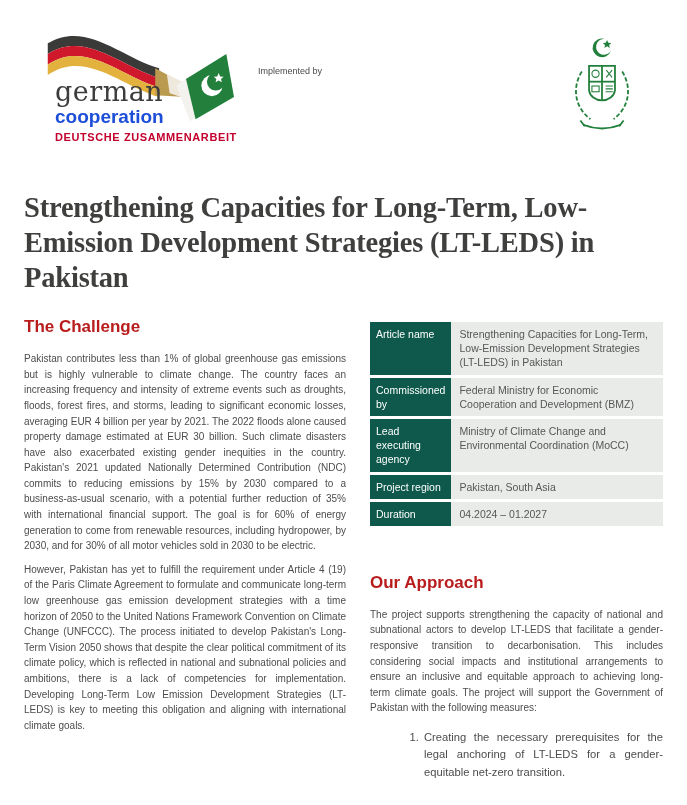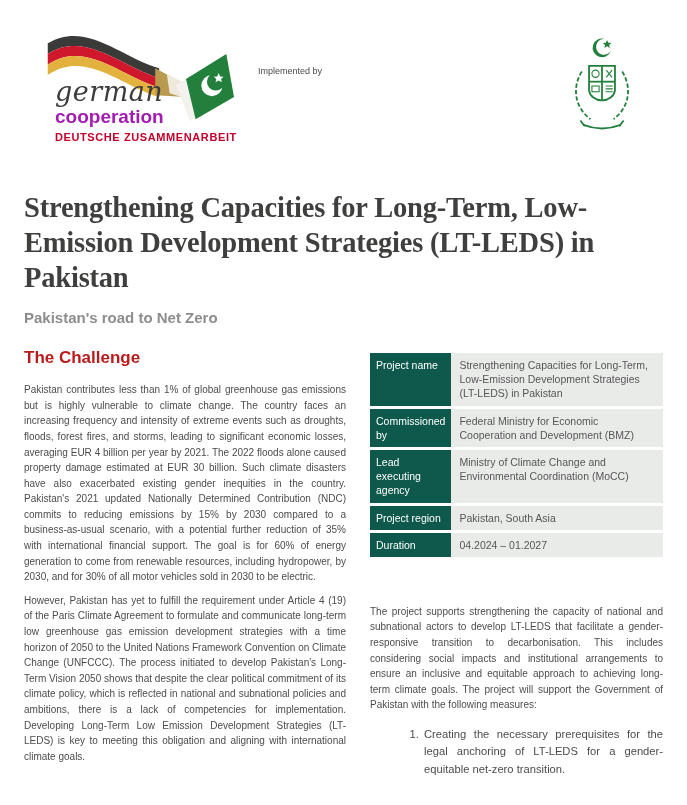--- a/index.html
+++ b/index.html
@@ -5,22 +5,22 @@
   * { margin:0; padding:0; box-sizing:border-box; }
   html,body { background:#fff; }
   .page {
     position:relative; width:687px; height:805px; background:#ffffff;
     font-family:"Liberation Sans", sans-serif; overflow:hidden;
   }
   
   .header { position:relative; height:132px; margin:28px 24px 0 24px; }
   .ribbon-logo { position:absolute; left:14px; top:0; width:200px; height:96px; }
   .wordmark { position:absolute; left:31px; top:50px; line-height:1; }
-  .wm-german { font-family:"DejaVu Serif", serif; font-size:27px; color:#3c3c3b; letter-spacing:.5px;font-style:italic; }
-  .wm-coop { font-family:"Liberation Sans", sans-serif; font-weight:bold; font-size:19px; color:#a21caf; margin-top:2px; }
+  .wm-german { font-family:"DejaVu Serif", serif; font-size:27px; color:#3c3c3b; letter-spacing:.5px; }
+  .wm-coop { font-family:"Liberation Sans", sans-serif; font-weight:bold; font-size:19px; color:#1d4ed8; margin-top:2px; }
   .wm-red { font-weight:bold; font-size:11px; color:#c3002d; letter-spacing:.6px; margin-top:6px;text-align:right; }
   .giz-block { position:absolute; left:234px; top:38px; }
   .implemented-by { font-size:9px; color:#4a4a4a; }
   .giz-row { display:flex; align-items:flex-start; margin-top:8px; }
   .giz-word { font-family:"Liberation Sans", sans-serif; font-weight:bold; font-size:31px; line-height:.85; color:#c80f2e; letter-spacing:-1px; }
   .giz-claim { margin-left:8px; margin-top:4px; font-size:6.5px; line-height:1.35; color:#c80f2e; }
   .emblem { position:absolute; right:25px; top:6px; width:72px; height:104px; }
   
   .title {
     margin:30px 24px 0 24px; width:636px;
@@ -106,35 +106,34 @@
           </g>
 
           <path d="M24,124 Q50,134 76,124"></path>
           <path d="M20,118 l6,8 M80,118 l-6,8"></path>
         </g>
       </svg>
     </span>
   </div>
 
   <div class="title">Strengthening Capacities for Long-Term, Low-Emission Development Strategies (LT-LEDS) in Pakistan</div>
-  <div class="subtitle">Pakistan's road to Net Zero</div>
 
   <div class="columns">
 
     <div class="col-left">
       <h2 class="section">The Challenge</h2>
       <p class="body-text">Pakistan contributes less than 1% of global greenhouse gas emissions but is highly vulnerable to climate change. The country faces an increasing frequency and intensity of extreme events such as droughts, floods, forest fires, and storms, leading to significant economic losses, averaging EUR 4 billion per year by 2021. The 2022 floods alone caused property damage estimated at EUR 30 billion. Such climate disasters have also exacerbated existing gender inequities in the country. Pakistan's 2021 updated Nationally Determined Contribution (NDC) commits to reducing emissions by 15% by 2030 compared to a business-as-usual scenario, with a potential further reduction of 35% with international financial support. The goal is for 60% of energy generation to come from renewable resources, including hydropower, by 2030, and for 30% of all motor vehicles sold in 2030 to be electric.</p>
       <p class="body-text">However, Pakistan has yet to fulfill the requirement under Article 4 (19) of the Paris Climate Agreement to formulate and communicate long-term low greenhouse gas emission development strategies with a time horizon of 2050 to the United Nations Framework Convention on Climate Change (UNFCCC). The process initiated to develop Pakistan's Long-Term Vision 2050 shows that despite the clear political commitment of its climate policy, which is reflected in national and subnational policies and ambitions, there is a lack of competencies for implementation. Developing Long-Term Low Emission Development Strategies (LT-LEDS) is key to meeting this obligation and aligning with international climate goals.</p>
     </div>
 
     <div class="col-right">
       <table class="project">
         <tbody>
           <tr>
-            <td class="t-label">Project name</td>
+            <td class="t-label">Article name</td>
             <td class="t-value">Strengthening Capacities for Long-Term, Low-Emission Development Strategies (LT-LEDS) in Pakistan</td>
           </tr>
           <tr>
             <td class="t-label">Commissioned by</td>
             <td class="t-value">Federal Ministry for Economic Cooperation and Development (BMZ)</td>
           </tr>
           <tr>
             <td class="t-label">Lead executing agency</td>
             <td class="t-value">Ministry of Climate Change and Environmental Coordination (MoCC)</td>
           </tr>
@@ -144,20 +143,21 @@
           </tr>
           <tr>
             <td class="t-label">Duration</td>
             <td class="t-value">04.2024 – 01.2027</td>
           </tr>
         </tbody>
       </table>
 
       <div class="approach-gap"></div>
 
+      <h2 class="section">Our Approach</h2>
       <p class="body-text">The project supports strengthening the capacity of national and subnational actors to develop LT-LEDS that facilitate a gender-responsive transition to decarbonisation. This includes considering social impacts and institutional arrangements to ensure an inclusive and equitable approach to achieving long-term climate goals. The project will support the Government of Pakistan with the following measures:</p>
       <ol class="measures">
         <li>Creating the necessary prerequisites for the legal anchoring of LT-LEDS for a gender-equitable net-zero transition.</li>
 
       </ol>
     </div>
 
   </div>
 </div>
 

